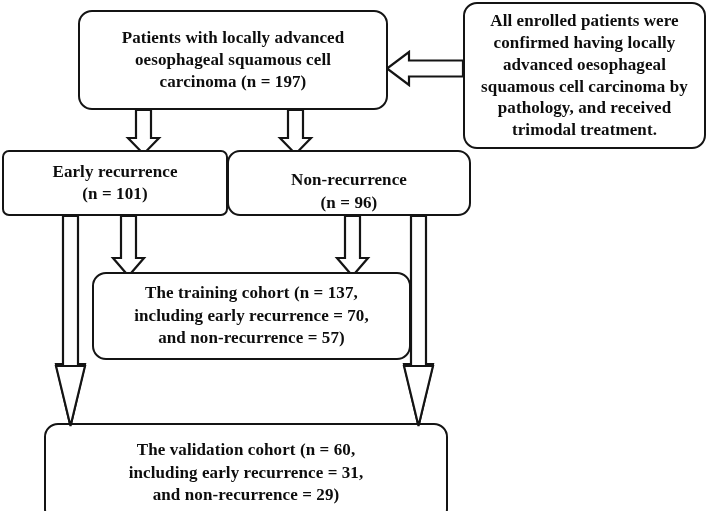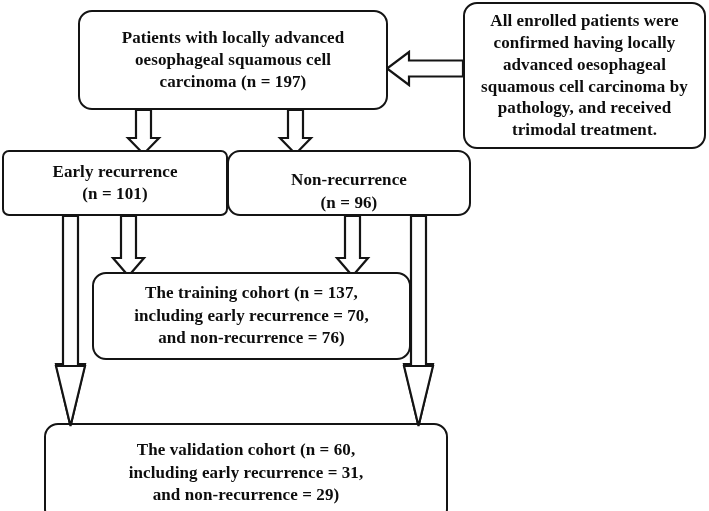--- a/index.html
+++ b/index.html
@@ -119,21 +119,21 @@
   </div>
 
   <div class="node" id="node-nonrec">
     <span class="txt">Non-recurrence
 (n = 96)</span>
   </div>
 
   <div class="node" id="node-training">
     <span class="txt">The training cohort (n = 137,
 including early recurrence = 70,
-and non-recurrence  = 76)</span>
+and non-recurrence  = 57)</span>
   </div>
 
   <div class="node" id="node-validation">
     <span class="txt">The validation cohort (n = 60,
 including early recurrence  = 31,
 and  non-recurrence = 29)</span>
   </div>
 
   <svg class="edge-layer over" viewBox="0 0 709 511" width="709" height="511" aria-hidden="true">
     <g>

